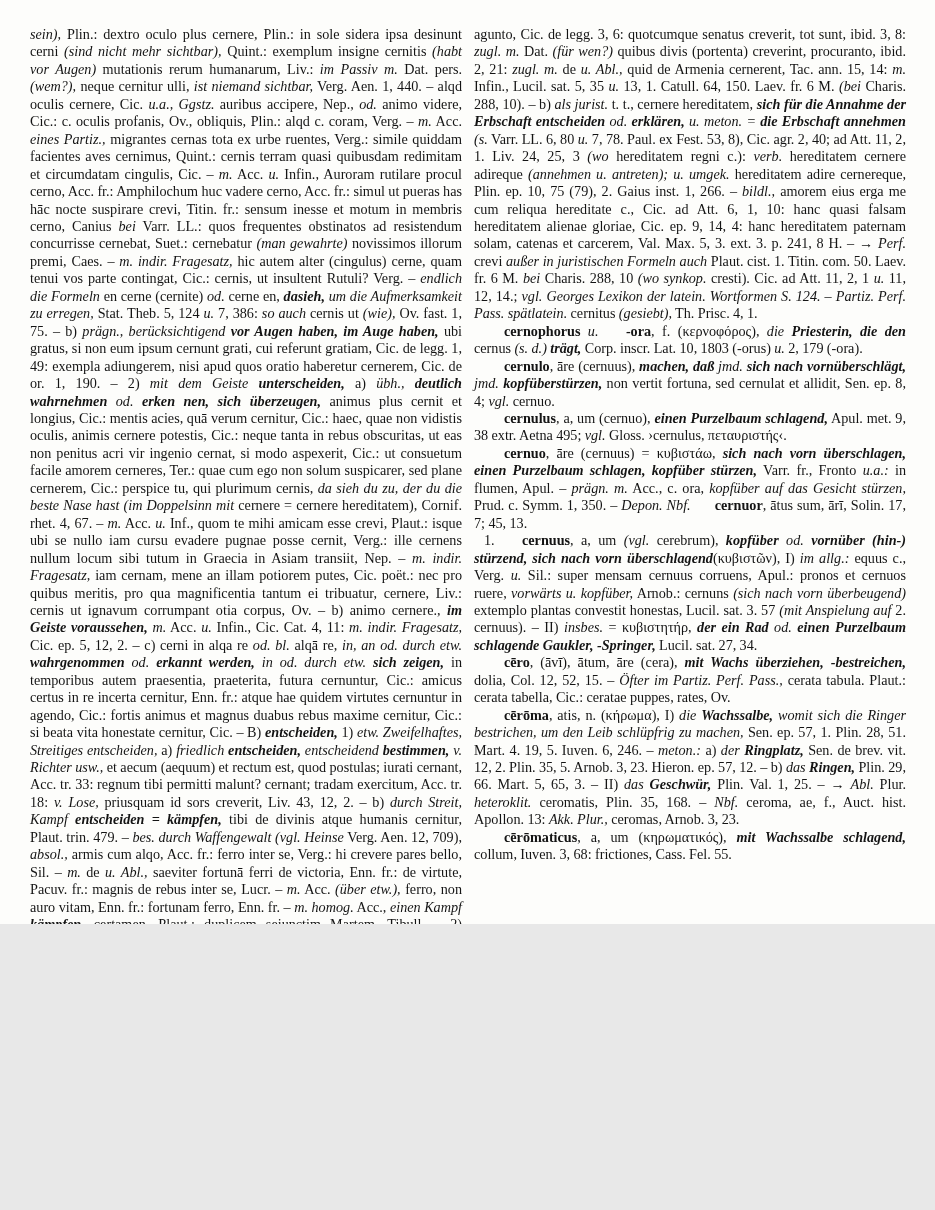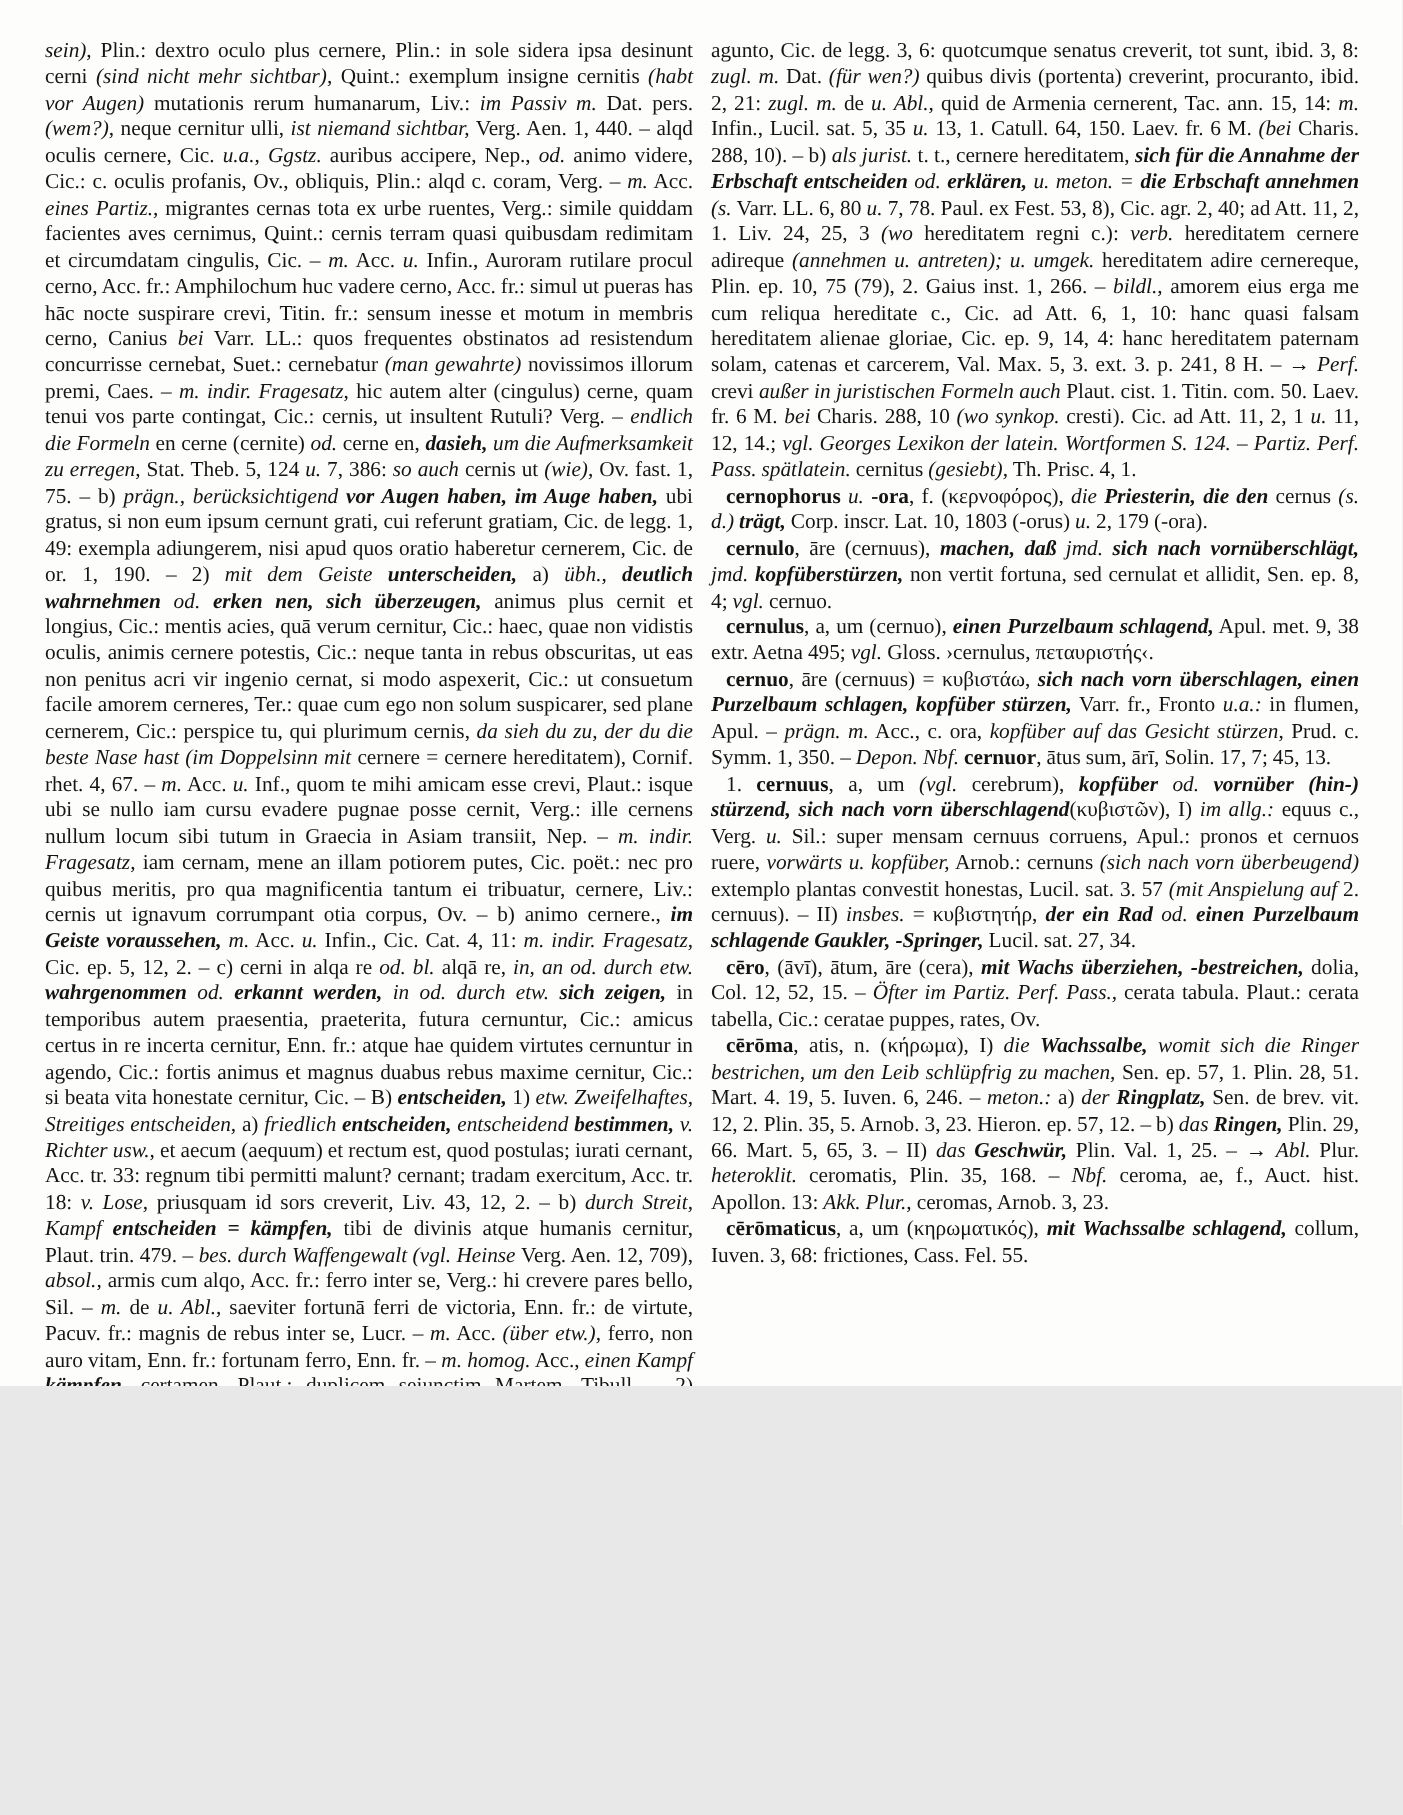--- a/index.html
+++ b/index.html
@@ -28,21 +28,21 @@
   }
   .column-left  { left: 30px; }
   .column-right { left: 474px; }
   .para {
     margin: 0;
     padding: 0;
   }
   .para.indent { text-indent: 10px; }
   .s-r  { font-style: normal; font-weight: normal; }
   .s-i  { font-style: italic; font-weight: normal; }
-  .s-b  { font-style: normal; font-weight: bold; }
+  .s-b  { font-style: normal; font-weight: bold; margin-left: 20px; }
   .s-bi { font-style: italic; font-weight: bold; }
   .page-number {
     position: absolute;
     left: 30px;
     top: 1166px;
     font-size: 19px;
     font-family: "Liberation Serif", "DejaVu Serif", serif;
     color: #ef4444;
   }
 </style>

